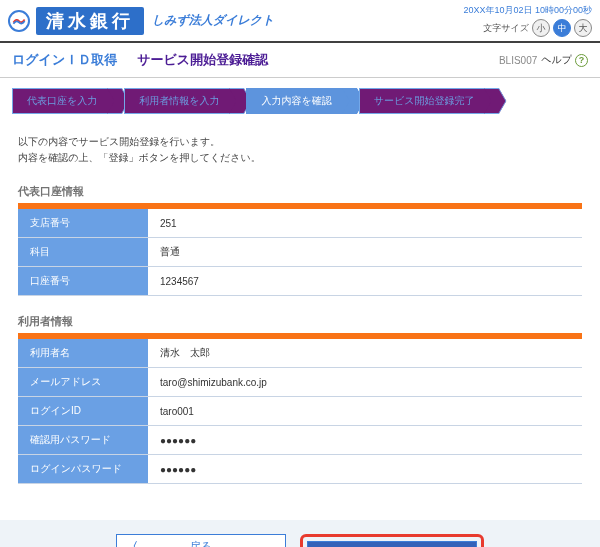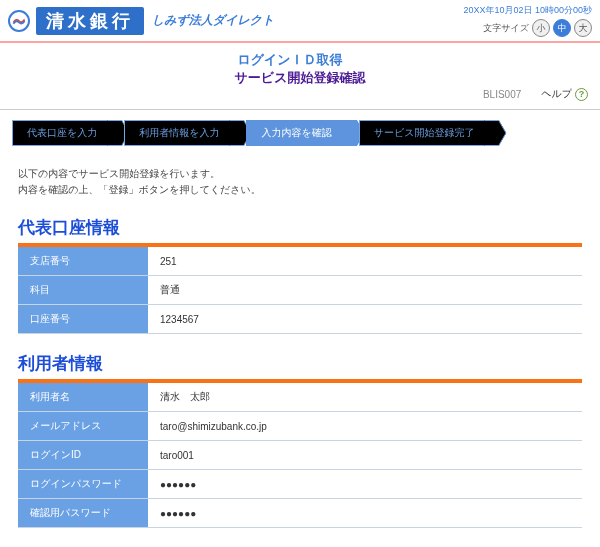--- a/index.html
+++ b/index.html
@@ -1,43 +1,43 @@
 <!DOCTYPE html>
 <html><head>
 <meta charset="utf-8">
 <style>
 * { box-sizing: border-box; margin: 0; padding: 0; }
 body { font-family: "Meiryo", "Hiragino Sans", sans-serif; font-size: 11px; background: #fff; width: 600px; }
-.header { display: flex; align-items: center; padding: 4px 8px; border-bottom: 2px solid #fca5a5; }
+.header { display: flex; align-items: center; padding: 4px 8px; border-bottom: 2px solid #404040; }
 .logo-mark { width: 22px; height: 22px; border-radius: 50%; border: 2px solid #3b7dd8; display: flex; align-items: center; justify-content: center; background: #fff; margin-right: 6px; }
 .logo-mark svg { width: 14px; height: 14px; }
 .bank-name { background: #2d6fc9; color: #fff; font-size: 18px; font-weight: bold; padding: 2px 10px; letter-spacing: 4px; border-radius: 2px; margin-right: 8px; }
 .tagline { color: #3b7dd8; font-size: 12px; font-style: italic; font-weight: bold; }
 .header-right { margin-left: auto; text-align: center; font-size: 9px; color: #555; }
 .timestamp { color: #3b7dd8; }
 .fontsize-row { display: flex; align-items: center; justify-content: flex-end; gap: 3px; margin-top: 2px; }
 .fs-btn { width: 18px; height: 18px; border-radius: 50%; border: 1px solid #888; background: #f0f0f0; display: flex; align-items: center; justify-content: center; font-size: 9px; cursor: pointer; }
 .fs-btn.active { background: #3b7dd8; color: #fff; border-color: #3b7dd8; }
-.subheader { display: flex; align-items: center; padding: 8px 12px; border-bottom: 1px solid #ccc; flex-direction: column; }
+.subheader { display: flex; align-items: center; padding: 8px 12px; border-bottom: 1px solid #ccc; }
 .subheader-title { color: #3b7dd8; font-weight: bold; font-size: 13px; margin-right: 20px; }
 .subheader-sub { font-weight: bold; font-size: 13px; color: #4c1d95; }
-.subheader-right { margin-left: auto; display: flex; align-items: center; gap: 20px; }
+.subheader-right { margin-left: auto; display: flex; align-items: center; gap: 4px; }
 .screen-id { color: #888; font-size: 10px; }
 .help { color: #333; font-size: 10px; display: flex; align-items: center; gap: 3px; cursor: pointer; }
 .help-icon { width: 13px; height: 13px; border-radius: 50%; border: 1.5px solid #6b9b3a; color: #6b9b3a; display: flex; align-items: center; justify-content: center; font-size: 9px; font-weight: bold; }
 .steps { display: flex; padding: 10px 12px 6px; gap: 0; }
-.step { position: relative; padding: 5px 18px 5px 14px; font-size: 10px; border: 1px solid #74a8e8; color: #6b9ee0; background: #000000; margin-right: 8px; }
+.step { position: relative; padding: 5px 18px 5px 14px; font-size: 10px; border: 1px solid #74a8e8; color: #6b9ee0; background: #701a75; margin-right: 8px; }
 .step.active { background: #5d94dd; color: #fff; border-color: #5d94dd; }
 .step::after { content: ""; position: absolute; right: -7px; top: -1px; bottom: -1px; width: 14px; background: inherit; border-right: 1px solid #74a8e8; border-top: 1px solid #74a8e8; transform: skewX(30deg); transform-origin: top; clip-path: polygon(0 0, 100% 0, 100% 50%, 0 50%); }
 .step::before { content: ""; position: absolute; right: -7px; top: -1px; bottom: -1px; width: 14px; background: inherit; border-right: 1px solid #74a8e8; border-bottom: 1px solid #74a8e8; transform: skewX(-30deg); transform-origin: bottom; clip-path: polygon(0 50%, 100% 50%, 100% 100%, 0 100%); }
 .step.active::after, .step.active::before { border-color: #5d94dd; }
 .content { padding: 8px 18px 18px; }
 .instruction { font-size: 10px; color: #444; line-height: 1.6; margin: 6px 0 18px; }
-.section-title { color: #1d4ed8; font-weight: bold; font-size: 17px; margin-bottom: 4px; }
-.info-table { width: 100%; border-collapse: collapse; margin-bottom: 18px; border-top: 4px solid #f97316; }
+.section-title { color: #737373; font-weight: bold; font-size: 11px; margin-bottom: 4px; }
+.info-table { width: 100%; border-collapse: collapse; margin-bottom: 18px; border-top: 6px solid #f97316; }
 .info-table tr { border-bottom: 1px solid #c8d4e4; }
 .info-table th { background: #6aa0e4; color: #fff; text-align: left; padding: 7px 12px; font-weight: normal; font-size: 10px; width: 130px; }
 .info-table td { padding: 7px 12px; font-size: 10px; color: #333; background: #fff; }
 .footer-bar { background: #eef3f8; padding: 14px 0 20px; display: flex; justify-content: center; gap: 14px; align-items: flex-start; }
 .btn-col { display: flex; flex-direction: column; gap: 6px; }
 .btn { width: 170px; height: 24px; display: flex; align-items: center; justify-content: center; font-size: 11px; position: relative; cursor: pointer; border: 1px solid #3b7dd8; }
 .btn-secondary { background: #fff; color: #3b7dd8; }
 .btn-secondary .chev { position: absolute; left: 10px; color: #3b7dd8; font-weight: bold; }
 .btn-primary { background: #3362b9; color: #fff; height: 28px; font-weight: bold; }
 .btn-primary .chev { position: absolute; right: 10px; color: #fff; font-weight: bold; }
@@ -118,25 +118,25 @@
         </tr>
     <tr>
           <th>メールアドレス</th>
           <td>taro@shimizubank.co.jp</td>
         </tr>
     <tr>
           <th>ログインID</th>
           <td>taro001</td>
         </tr>
     <tr>
-          <th>ログインパスワード</th>
+          <th>確認用パスワード</th>
           <td>●●●●●●</td>
         </tr>
     <tr>
-          <th>確認用パスワード</th>
+          <th>ログインパスワード</th>
           <td>●●●●●●</td>
         </tr>
   </tbody>
     </table>
 </div>
 
 <div class="footer-bar">
   <div class="btn-col">
     <div class="btn btn-secondary">
       <span class="chev">〈</span>

